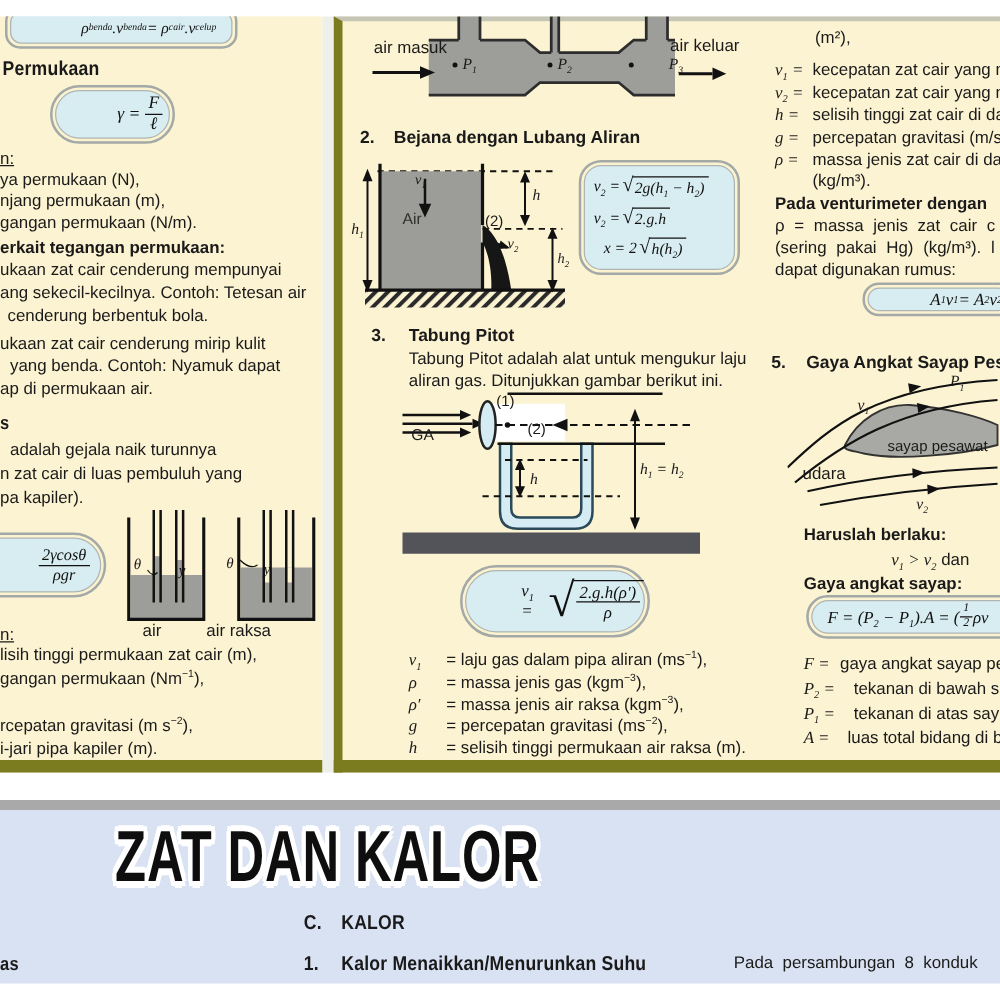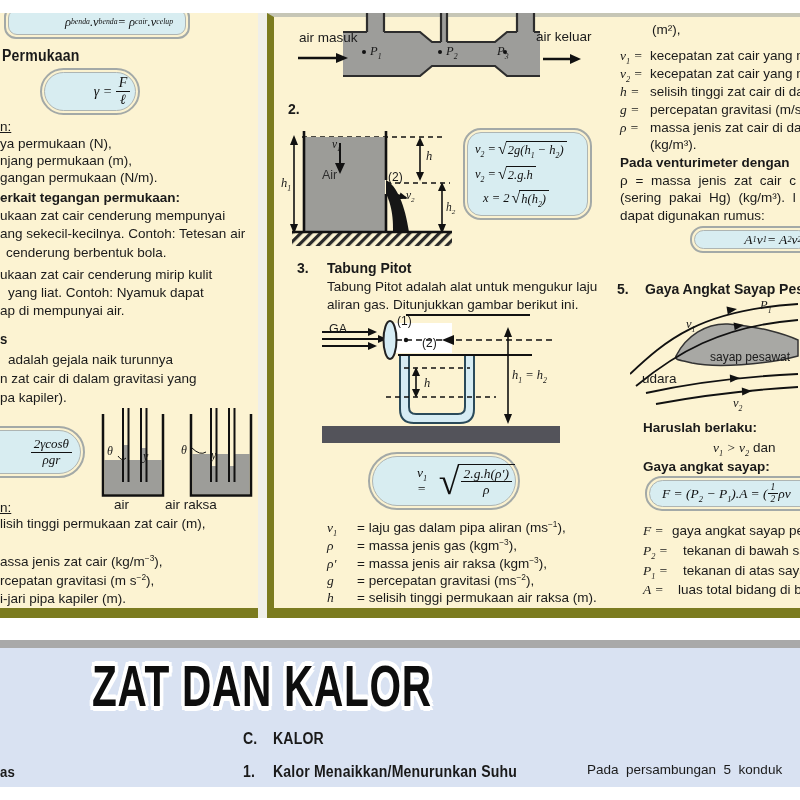--- a/index.html
+++ b/index.html
@@ -68,26 +68,26 @@
 
   <div class="t u" style="left:0;top:119px">n:</div>
   <div class="t" style="left:0;top:136px">ya permukaan (N),</div>
   <div class="t" style="left:0;top:153px">njang permukaan (m),</div>
   <div class="t" style="left:0;top:170px">gangan permukaan (N/m).</div>
   <div class="t" style="left:0;top:208px">ukaan zat cair cenderung mempunyai</div>
   <div class="t b" style="left:0;top:190px">erkait tegangan permukaan:</div>
   <div class="t" style="left:0;top:226px">ang sekecil-kecilnya. Contoh: Tetesan air</div>
   <div class="t" style="left:6px;top:245px">cenderung berbentuk bola.</div>
   <div class="t" style="left:0;top:267px">ukaan zat cair cenderung mirip kulit</div>
-  <div class="t" style="left:8px;top:285px">yang liat. Contoh: Nyamuk dapat</div>
-  <div class="t" style="left:0;top:303px">ap di mempunyai air.</div>
+  <div class="t" style="left:8px;top:285px">yang benda. Contoh: Nyamuk dapat</div>
+  <div class="t" style="left:0;top:303px">ap di permukaan air.</div>
 
   <div class="t ck" style="left:0;top:330px;font-size:15px">s</div>
   <div class="t" style="left:8px;top:352px">adalah gejala naik turunnya</div>
-  <div class="t" style="left:0;top:371px">n zat cair di dalam gravitasi yang</div>
+  <div class="t" style="left:0;top:371px">n zat cair di luas pembuluh yang</div>
   <div class="t" style="left:0;top:390px">pa kapiler).</div>
 
   <div class="pill" style="left:-48px;top:426px;width:133px;height:52px;border-radius:26px">
     <div class="pin" style="border-radius:22px;justify-content:flex-end;padding-right:8px;font-size:13px">
       <span class="frac">
           <span class="fn">2γcosθ</span>
           <span>ρgr</span>
         </span>
     </div>
   </div>
@@ -108,21 +108,21 @@
   </svg>
   <div class="t m f12" style="left:107px;top:444px">θ</div>
   <div class="t m f12" style="left:143px;top:449px">y</div>
   <div class="t m f12" style="left:181px;top:443px">θ</div>
   <div class="t m f12" style="left:211px;top:448px">y</div>
   <div class="t" style="left:114px;top:497px">air</div>
   <div class="t" style="left:165px;top:497px">air raksa</div>
 
   <div class="t u" style="left:0;top:500px">n:</div>
   <div class="t" style="left:0;top:516px">lisih tinggi permukaan zat cair (m),</div>
-  <div class="t" style="left:0;top:554px">assa jenis zat cair (kg/m<sup>−3</sup>),</div>
+  <div class="t" style="left:0;top:535px">gangan permukaan (Nm<sup>−1</sup>),</div>
   <div class="t" style="left:0;top:573px">rcepatan gravitasi (m s<sup>−2</sup>),</div>
   <div class="t" style="left:0;top:591px">i-jari pipa kapiler (m).</div>
 
   <svg style="left:270px;top:13px" width="330" height="92" viewBox="0 0 330 92">
     <path d="M73,19 H150 L162,29 H225 L237,19 H270 V63 H237 L225,53 H162 L150,63 H73 Z" fill="#9d9d9a"></path>
     <rect x="97.5" y="0" width="16" height="20" fill="#9d9d9a"></rect>
     <rect x="171.5" y="0" width="5.5" height="30" fill="#9d9d9a"></rect>
     <rect x="247.5" y="0" width="16" height="20" fill="#9d9d9a"></rect>
     <path d="M73,19 H97 M114,19 H150 L162,29 H171 M177,29 H225 L237,19 H247 M264,19 H270" fill="none" stroke="#2d2d2d" stroke-width="2.2"></path>
     <path d="M73,63 H150 L162,53 H225 L237,63 H270" fill="none" stroke="#2d2d2d" stroke-width="2.2"></path>
@@ -132,24 +132,25 @@
       <circle cx="235" cy="39" r="2" fill="#111"></circle>
     <path d="M28,45 H66" stroke="#111" stroke-width="2.5"></path>
       <polygon points="66,40 78,45 66,50" fill="#111"></polygon>
     <path d="M273,46 H300" stroke="#111" stroke-width="2.5"></path>
       <polygon points="300,41 311,46 300,51" fill="#111"></polygon>
   </svg>
   <div class="t" style="left:299px;top:30px">air masuk</div>
   <div class="t" style="left:536px;top:29px">air keluar</div>
   <div class="t m f125" style="left:370px;top:44px">P<sub>1</sub></div>
   <div class="t m f125" style="left:446px;top:44px">P<sub>2</sub></div>
-  <div class="t m f125" style="left:497px;top:44px">P<sub>3</sub></div>
+  <div class="t m f125" style="left:535px;top:44px">P<sub>3</sub></div>
 
 
   <div class="t b" style="left:288px;top:101px;font-size:14px">2.</div>
+  <div class="t b" style="left:315px;top:101px;font-size:14px">Bejana dengan Lubang Aliran</div>
 
   <svg style="left:278px;top:125px" width="190" height="122" viewBox="0 0 190 122">
     <defs>
         <pattern id="ht" patternUnits="userSpaceOnUse" width="7" height="14" patternTransform="rotate(45)">
           <rect width="3.2" height="14" fill="#2a2a2a"></rect>
         </pattern>
       </defs>
     <path d="M24,12 H168" stroke="#111" stroke-width="1.6" stroke-dasharray="5,4"></path>
     <rect x="27" y="12" width="80" height="95" fill="#9c9c98"></rect>
     <path d="M26,6 V107 M108,6 V55 M108,69 V107" stroke="#111" stroke-width="2.6"></path>
@@ -226,21 +227,21 @@
     <path d="M116,55 H182" stroke="#111" stroke-width="1.5" stroke-dasharray="5,4"></path>
     <path d="M98,84 H208" stroke="#111" stroke-width="1.5" stroke-dasharray="5,4"></path>
     <path d="M128,57 V82" stroke="#111" stroke-width="1.6"></path>
       <polygon points="124,63 128,54 132,63" fill="#111"></polygon>
       <polygon points="124,76 128,85 132,76" fill="#111"></polygon>
     <path d="M220,18 V107" stroke="#111" stroke-width="1.6"></path>
       <polygon points="216,24 220,14 224,24" fill="#111"></polygon>
       <polygon points="216,101 220,111 224,101" fill="#111"></polygon>
     <rect x="34" y="113" width="238" height="17" fill="#53535a"></rect>
   </svg>
-  <div class="t f125" style="left:329px;top:322px">GA</div>
+  <div class="t f125" style="left:329px;top:341px">GA</div>
   <div class="t f12" style="left:397px;top:314px">(1)</div>
   <div class="t f12" style="left:422px;top:336px">(2)</div>
   <div class="t m f125" style="left:424px;top:376px">h</div>
   <div class="t m f125" style="left:512px;top:368px">h<sub>1</sub> = h<sub>2</sub></div>
 
   <div class="pill" style="left:368px;top:452px;width:152px;height:58px;border-radius:29px">
     <div class="pin" style="border-radius:25px;font-size:13.5px">
       <span>v<sub>1</sub> =</span>
       <span class="sq">
           <span class="sg" style="font-size:38px;line-height:34px">√</span>
@@ -328,17 +329,17 @@
   <div class="t" style="left:683px;top:563px">tekanan di atas saya</div>
   <div class="t m" style="left:643px;top:582px">A =</div>
   <div class="t" style="left:678px;top:582px">luas total bidang di b</div>
 
   <div class="title" style="left:92px;top:652px;font-size:58px">ZAT DAN KALOR</div>
   <div class="t ck" style="left:243px;top:729px;font-size:16px">C.</div>
   <div class="t ck" style="left:273px;top:729px;font-size:16px">KALOR</div>
   <div class="t ck" style="left:0;top:763px;font-size:15px">as</div>
   <div class="t ck" style="left:243px;top:762px;font-size:16px">1.</div>
   <div class="t ck" style="left:273px;top:762px;font-size:16px">Kalor Menaikkan/Menurunkan Suhu</div>
-  <div class="t" style="left:587px;top:762px">Pada  persambungan  5  konduk</div>
+  <div class="t" style="left:587px;top:762px">Pada  persambungan  8  konduk</div>
 
   <div class="panel top-white"></div>
   <div class="panel bottom-white"></div>
 </div>
 
 </body></html>

